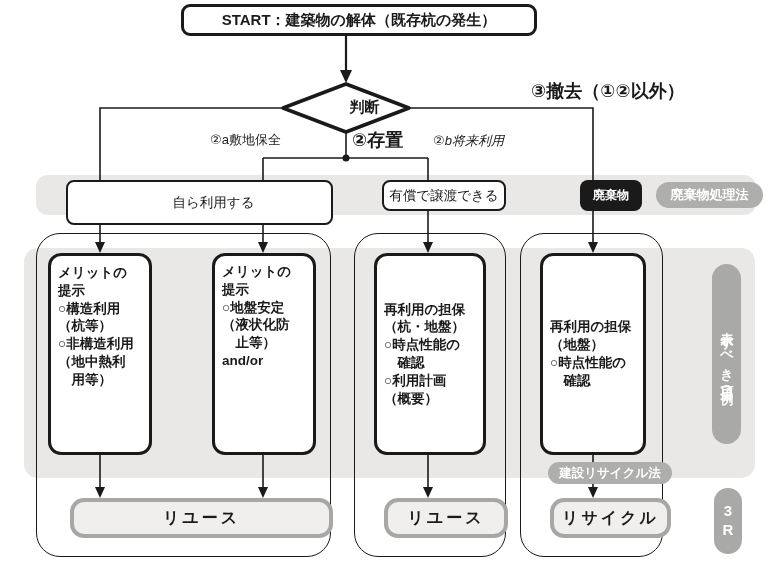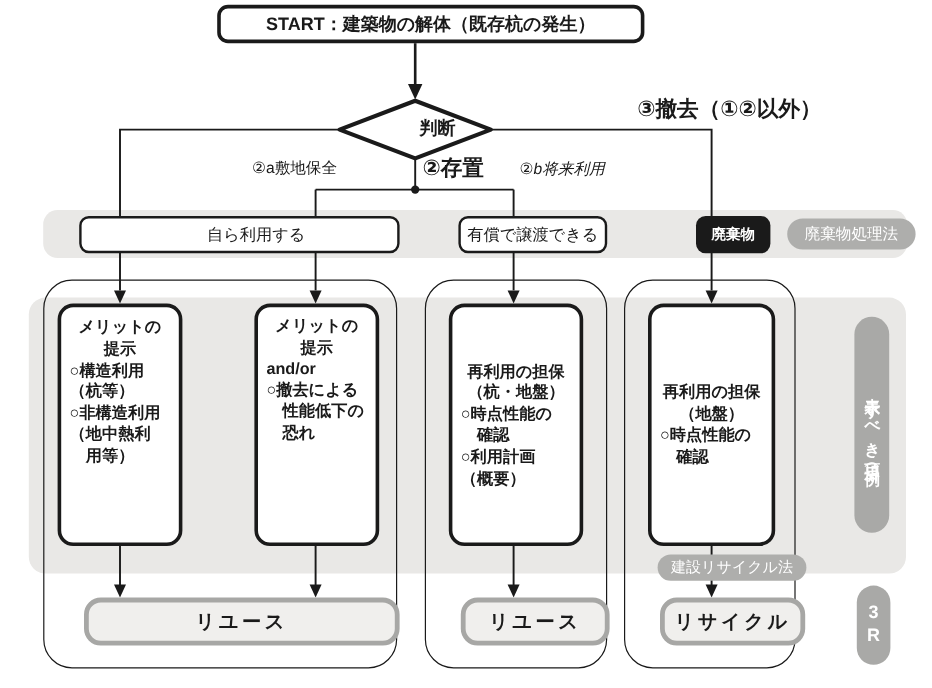--- a/index.html
+++ b/index.html
@@ -30,32 +30,32 @@
   .blabel{z-index:3;font-weight:bold;font-size:18px;}
   .blabel.b1{left:96px;top:79px;}
   .blabel.b3{left:531px;top:79px;}
   .blabel.b2{left:352px;top:128px;}
   .slabel{z-index:3;font-size:13px;}
   .slabel.b2a{left:210px;top:131px;}
   .slabel.b2b{left:433px;top:132px;font-style:italic;}
 
   
   .band-box{background:#fff;border:2.5px solid #1a1a1a;border-radius:8px;font-size:13.5px;z-index:3;}
-  .band-box.self{left:48px;top:180px;width:267px;height:31px;padding-left:28px;}
+  .band-box.self{left:48px;top:180px;width:267px;height:45px;padding-left:28px;}
   .band-box.paid{left:364px;top:180px;width:124px;height:31px;}
   .waste-box{left:562px;top:180px;width:62px;height:31px;background:#1a1a1a;color:#fff;
     font-weight:bold;font-size:12px;border-radius:8px;z-index:3;}
-  .pill{background:#aeaeac;color:#fff;font-weight:normal;border-radius:13px;z-index:3;}
+  .pill{background:#aeaeac;color:#fff;font-weight:bold;border-radius:13px;z-index:3;}
   .pill.waste-law{left:638px;top:182px;width:107px;height:26px;font-size:13px;}
   .pill.recycle-law{left:530px;top:462px;width:124px;height:22px;font-size:12.5px;border-radius:11px;}
 
   
   .wbox{background:#fff;border:3px solid #1a1a1a;border-radius:13px;z-index:3;
     font-size:13.5px;line-height:1.32;display:flex;flex-direction:column;padding:8px 7px;}
-  .wbox .hd{font-weight:bold;text-align:center;}
+  .wbox .hd{font-weight:bold;}
   .wbox .bd{text-align:left;font-weight:bold;}
   .wbox.l1{left:48px;top:253px;width:104px;height:202px;}
   .wbox.l2{left:212px;top:253px;width:104px;height:202px;padding-top:7px;}
   .wbox.m{left:374px;top:253px;width:112px;height:202px;justify-content:center;}
   .wbox.r{left:540px;top:253px;width:106px;height:202px;justify-content:center;}
   .wbox .conn{font-weight:bold;text-align:left;}
 
   
   .obox{background:#f0efed;border:4px solid #a7a7a5;border-radius:14px;font-weight:bold;
     font-size:16px;letter-spacing:3px;z-index:3;}
@@ -138,24 +138,24 @@
     <div class="bd ml">○構造利用
 （杭等）
 ○非構造利用
 （地中熱利
 　用等）</div>
   </div>
 
   <div class="abs wbox l2">
     <div class="hd ml">メリットの
 提示</div>
+    <div class="bd ml">○地盤安定
+（液状化防
+　止等）</div>
     <div class="conn">and/or</div>
-    <div class="bd ml">○撤去による
-　性能低下の
-　恐れ</div>
   </div>
 
   <div class="abs wbox m">
     <div class="hd ml">再利用の担保
 （杭・地盤）</div>
     <div class="bd ml">○時点性能の
 　確認
 ○利用計画
 （概要）</div>
   </div>

